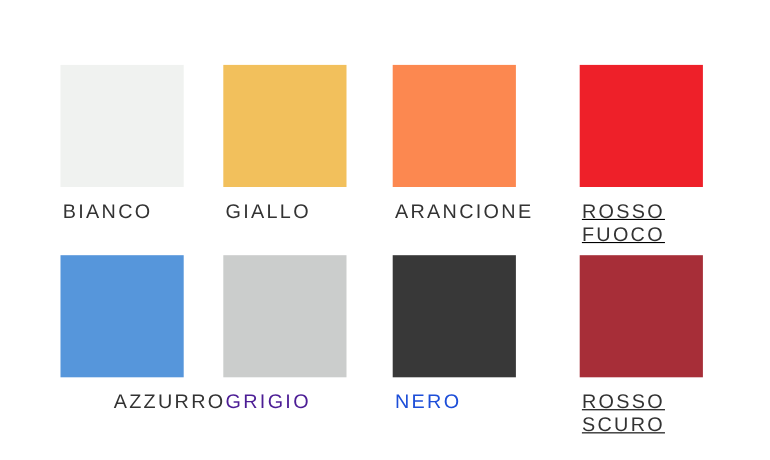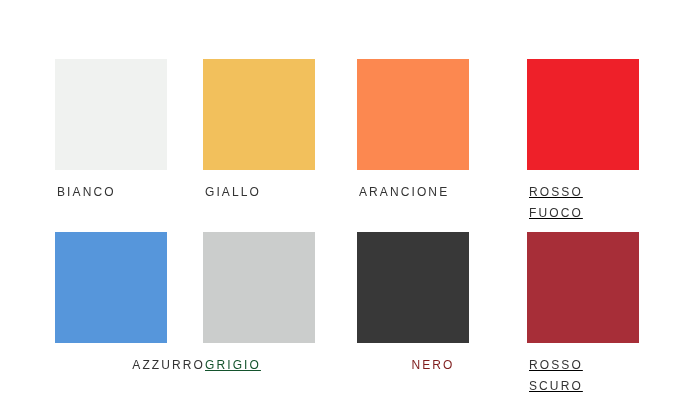--- a/index.html
+++ b/index.html
@@ -30,21 +30,21 @@
 
   .swatch-chip {
     width: 112px;
     height: 111px;
     display: block;
   }
 
   .swatch-label {
     margin-top: 12px;
     font-family: "Liberation Sans", sans-serif;
-    font-size: 12px;
+    font-size: 18px;
     font-weight: 400;
     letter-spacing: 2.1px;
     line-height: 21px;
     color: #333333;
     text-transform: uppercase;
     white-space: pre-line;
     text-align: left;
     padding-left: 2px;
   }
 
@@ -83,26 +83,26 @@
 FUOCO</div>
   </div>
 
   <div class="swatch-cell row-bottom col-1">
     <span class="swatch-chip" style="background-color: rgb(86, 150, 219);"></span>
     <div class="swatch-label" style="color: rgb(51, 51, 51); text-align: right;">AZZURRO</div>
   </div>
 
   <div class="swatch-cell row-bottom col-2">
     <span class="swatch-chip" style="background-color: rgb(203, 205, 204);"></span>
-    <div class="swatch-label" style="color: #14532d; text-decoration: underline;">GRIGIO</div>
+    <div class="swatch-label" style="color: #4c1d95;">GRIGIO</div>
   </div>
 
   <div class="swatch-cell row-bottom col-3">
     <span class="swatch-chip" style="background-color: rgb(56, 56, 56);"></span>
-    <div class="swatch-label" style="color: #7f1d1d; text-align: center;">NERO</div>
+    <div class="swatch-label" style="color: #1d4ed8;">NERO</div>
   </div>
 
   <div class="swatch-cell row-bottom col-4">
     <span class="swatch-chip" style="background-color: rgb(167, 46, 56);"></span>
     <div class="swatch-label" style="color: rgb(51, 51, 51);">ROSSO
 SCURO</div>
   </div>
 
 </div>
 

